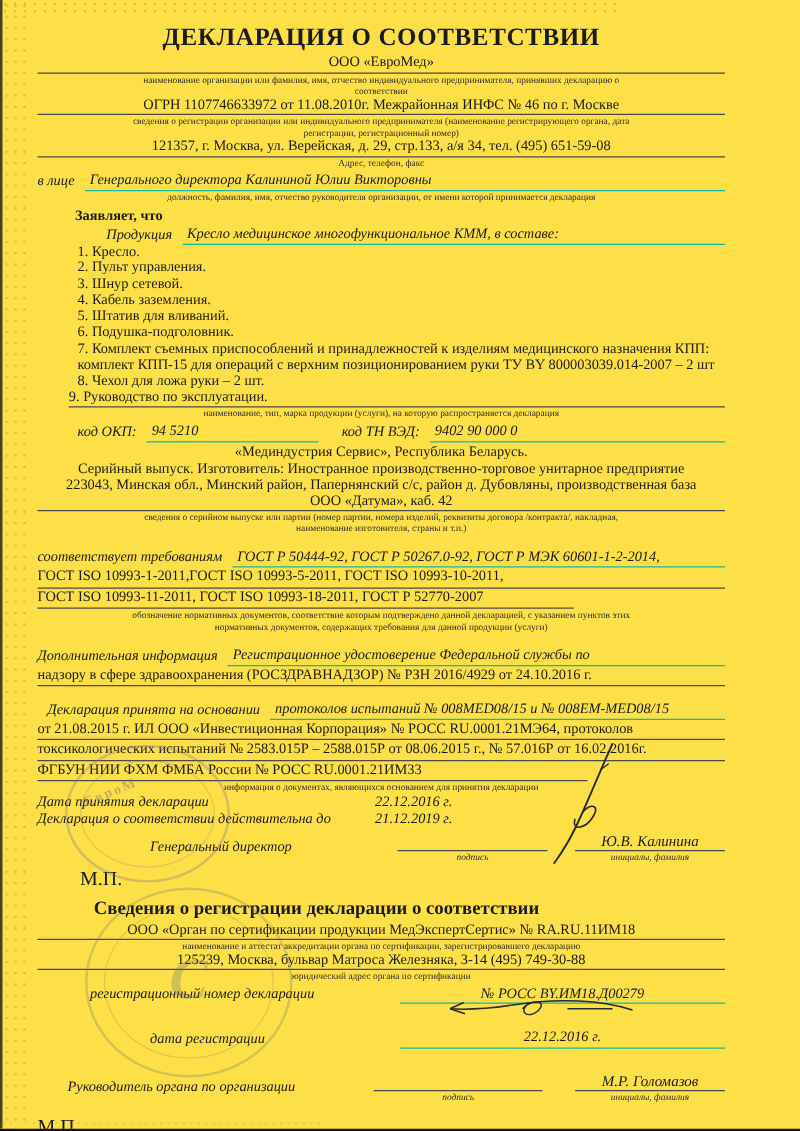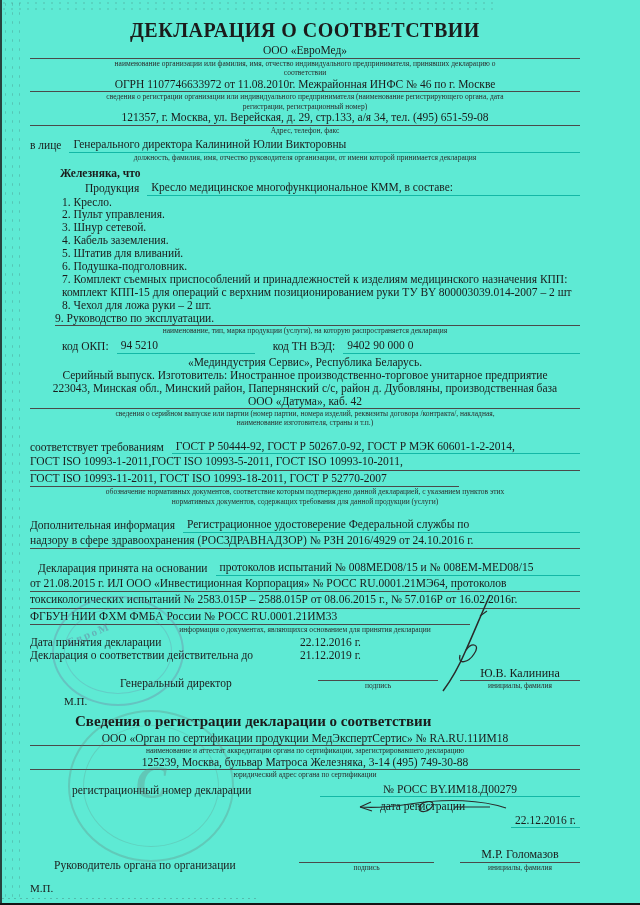--- a/index.html
+++ b/index.html
@@ -1,38 +1,38 @@
 <!DOCTYPE html>
 <html><head>
 <meta charset="utf-8">
 <style>
   html,body{margin:0;padding:0;background:#e8e8e6;}
   .page{
-    position:relative;width:640px;height:905px;background:#5eead4;
+    position:relative;width:640px;height:905px;background:#fde047;
     font-family:"Liberation Serif","DejaVu Serif",serif;color:#1b1b1b;
     overflow:hidden;box-sizing:border-box;
     border-bottom:2px solid #151515;
   }
   .content{position:absolute;left:30px;right:60px;top:16px;}
   .c{text-align:center;}
   .b{font-weight:bold;}
   .u{border-bottom:1px solid #4a4a4a;}
   .main{font-size:11.5px;line-height:13px;}
   .cap{font-size:7.5px;line-height:9.5px;text-align:center;color:#2b2b2b;}
   .doc-title{font-size:20px;line-height:24px;font-weight:bold;text-align:center;letter-spacing:.5px;margin:2px 0 2px 0;}
   .cline{font-size:11.5px;line-height:13.5px;text-align:center;border-bottom:1px solid #4a4a4a;}
-  .row{display:flex;align-items:flex-end;font-size:11.5px;line-height:13.5px;}
+  .row{display:flex;align-items:center;font-size:11.5px;line-height:13.5px;font-style:italic;}
   .lab{white-space:nowrap;padding-right:8px;}
   .val{flex:1;border-bottom:1px solid #14b8a6;padding:0 4px;}
   .items{margin-left:32px;font-size:11.5px;line-height:12.9px;}
   .fullu{border-bottom:1px solid #4a4a4a;font-size:11.5px;line-height:15.5px;}
   .sec-head{font-size:15px;font-weight:bold;margin:6px 0 2px 45px;}
   .sigblock{width:120px;text-align:center;}
   .sigline{height:13px;border-bottom:1px solid #4a4a4a;}
-  .mp{font-size:11px;margin-top:4px;}
+  .mp{font-size:16px;margin-top:4px;}
   
   .noise-left{position:absolute;left:0;top:0;width:24px;height:100%;
     background-image:radial-gradient(rgba(50,50,55,.20) .7px,transparent 1px);
     background-size:7px 9px;border-left:2px solid rgba(25,25,25,.8);pointer-events:none;}
   .noise-top{position:absolute;left:0;top:0;width:78%;height:13px;
     background-image:radial-gradient(rgba(50,50,55,.22) .7px,transparent 1px);
     background-size:8px 6px;pointer-events:none;}
   .noise-bottom{position:absolute;left:0;bottom:2px;width:40%;height:5px;
     background-image:radial-gradient(rgba(50,50,55,.25) .6px,transparent .9px);
     background-size:6px 5px;pointer-events:none;}
@@ -71,21 +71,21 @@
 
     <div class="cline">121357, г. Москва, ул. Верейская, д. 29, стр.133, а/я 34, тел. (495) 651-59-08</div>
     <div class="cap">Адрес, телефон, факс</div>
 
     <div class="row" style="margin-top:3px;">
       <span class="lab">в лице</span>
       <span class="val">Генерального директора Калининой Юлии Викторовны</span>
     </div>
     <div class="cap">должность, фамилия, имя, отчество руководителя организации, от имени которой принимается декларация</div>
 
-    <div class="main b" style="margin:5px 0 1px 30px;">Железняка, что</div>
+    <div class="main b" style="margin:5px 0 1px 30px;">Заявляет, что</div>
 
     <div class="row">
       <span class="lab" style="padding-left:55px;">Продукция</span>
       <span class="val">Кресло медицинское многофункциональное КММ, в составе:</span>
     </div>
 
     <div class="items">
       <div>1. Кресло.</div>
       <div>2. Пульт управления.</div>
       <div>3. Шнур сетевой.</div>
@@ -165,21 +165,21 @@
 
     <div class="cline">ООО «Орган по сертификации продукции МедЭкспертСертис» № RA.RU.11ИМ18</div>
     <div class="cap">наименование и аттестат аккредитации органа по сертификации, зарегистрировавшего декларацию</div>
     <div class="cline">125239, Москва, бульвар Матроса Железняка, 3-14 (495) 749-30-88</div>
     <div class="cap">юридический адрес органа по сертификации</div>
 
     <div class="row" style="margin-top:3px;">
       <span class="lab" style="padding-left:42px;width:240px;">регистрационный номер декларации</span>
       <span class="val c">№ РОСС BY.ИМ18.Д00279</span>
     </div>
-    <div class="row" style="margin-top:3px;flex-direction:column;">
+    <div class="row" style="margin-top:21px;">
       <span class="lab" style="padding-left:90px;width:192px;">дата регистрации</span>
       <span class="val c">22.12.2016 г.</span>
     </div>
 
     <div class="row" style="margin-top:20px;">
       <span class="lab" style="padding-left:24px;">Руководитель органа по организации</span>
       <span style="flex:1;"></span>
       <span class="sigblock" style="width:135px;">
         <span class="sigline" style="display:block;"></span>
         <span class="cap" style="display:block;">подпись</span>

